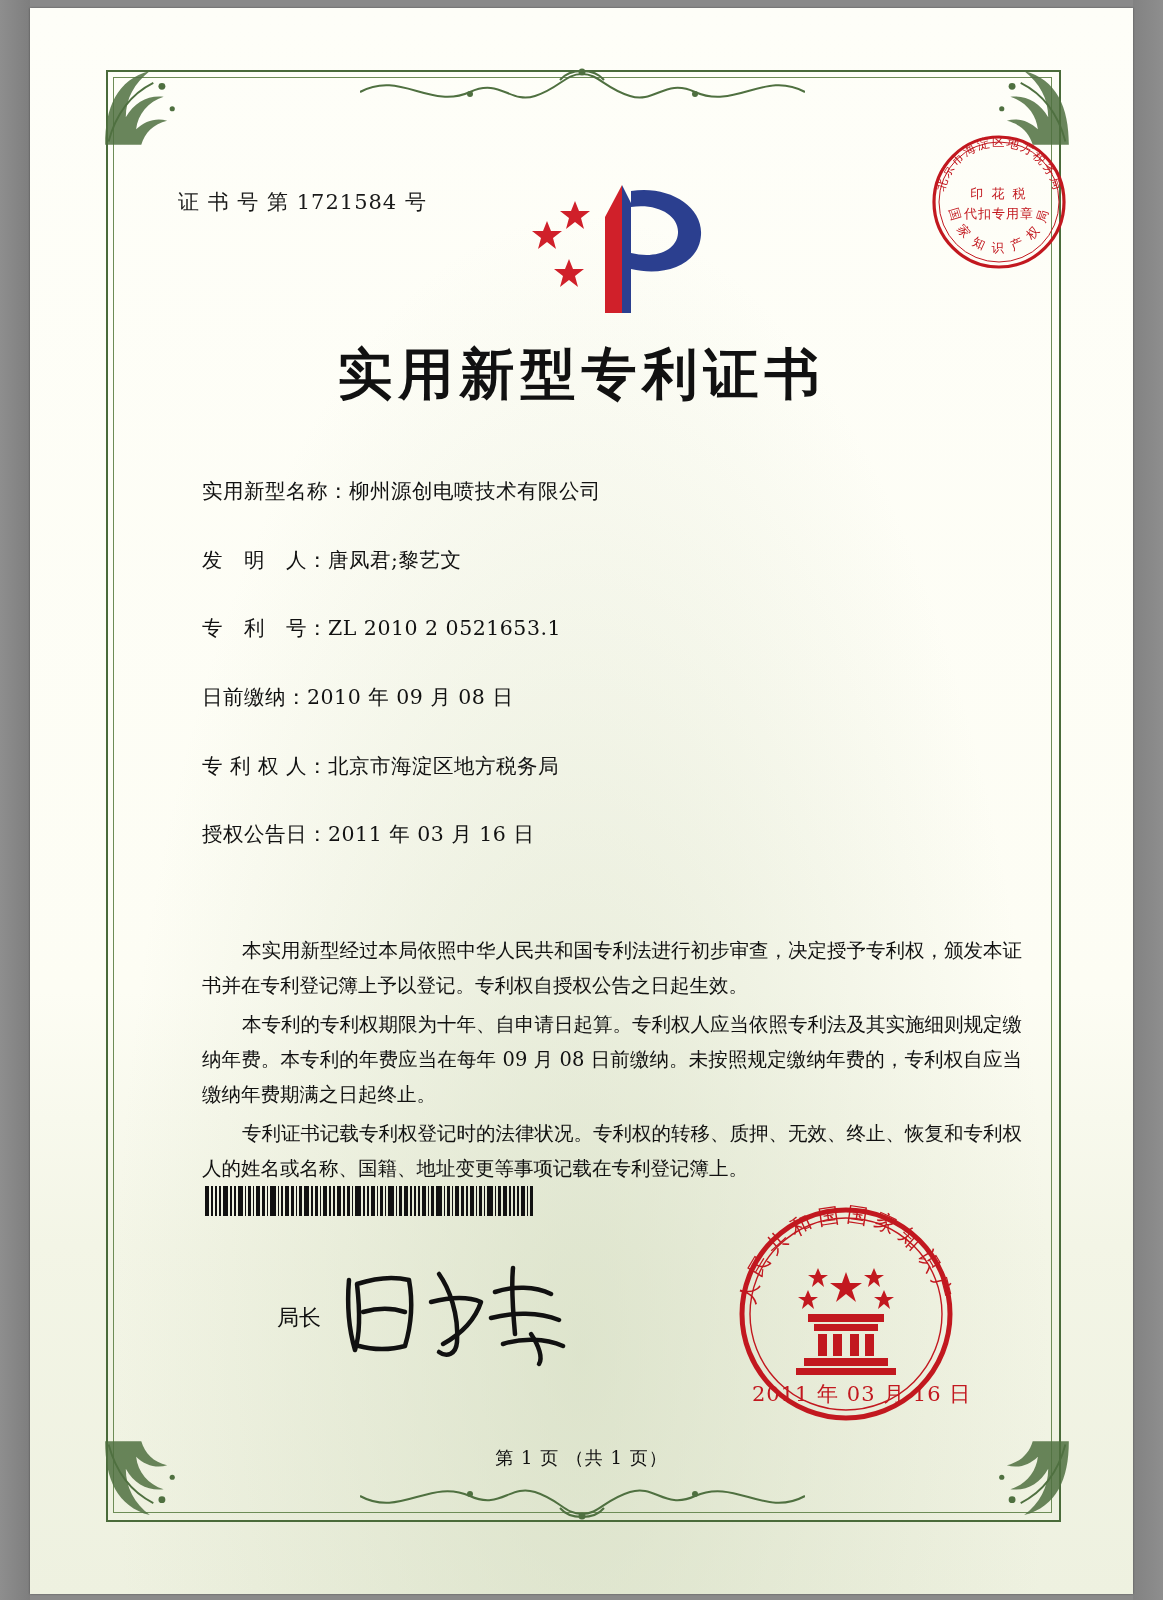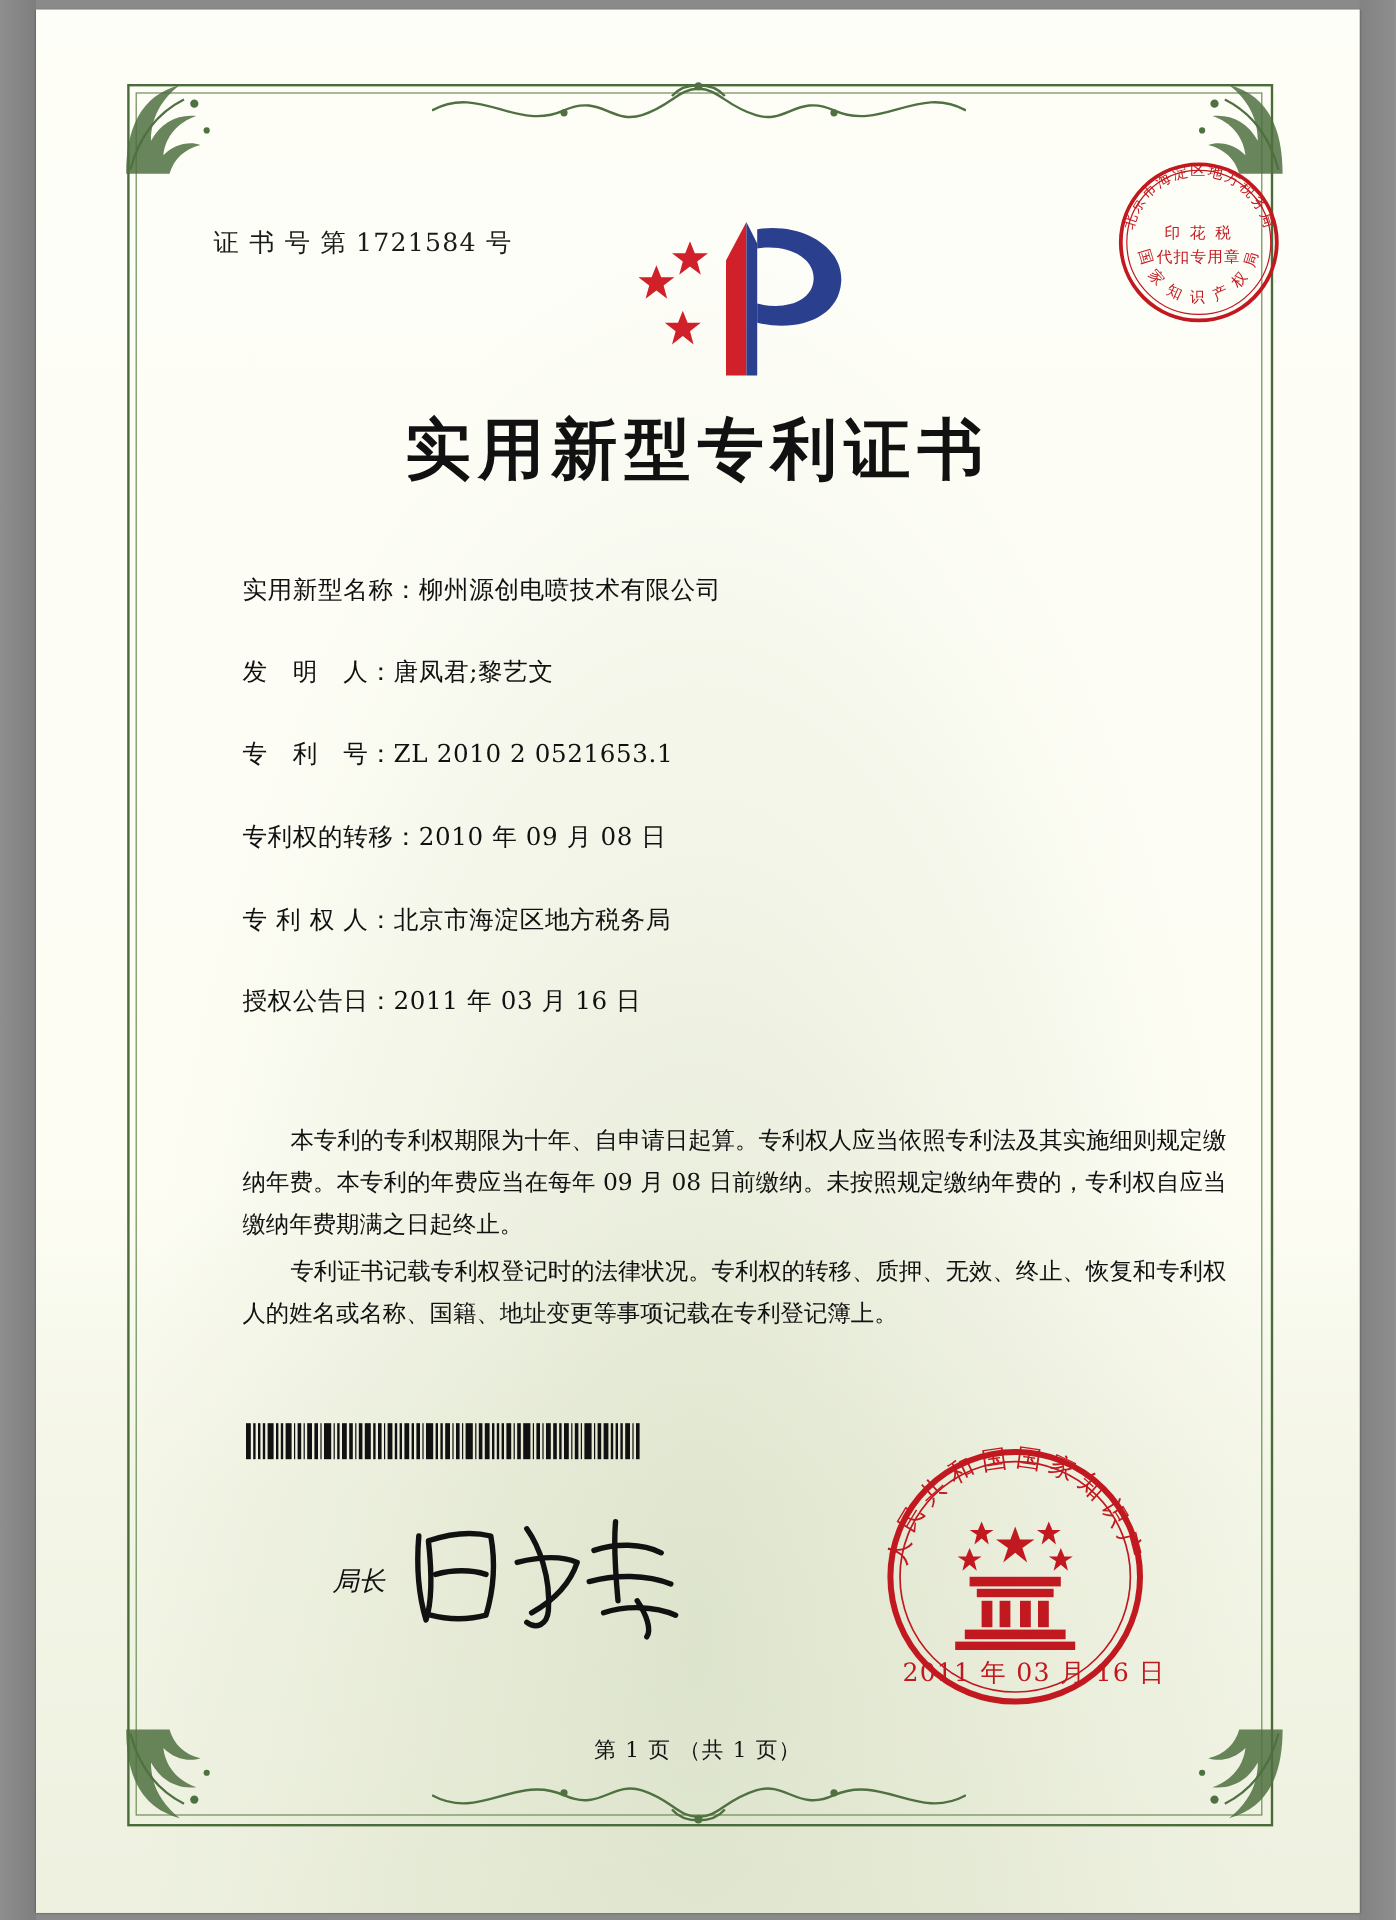--- a/index.html
+++ b/index.html
@@ -161,21 +161,20 @@
     margin-right: 2px;
   }
 
   
   .sig-label {
     position: absolute;
     left: 247px;
     top: 1295px;
     font-size: 22px;
     color: #111;
-    font-style: italic;
   }
   .signature {
     position: absolute;
     left: 305px;
     top: 1250px;
     width: 250px;
     height: 110px;
     color: #111;
   }
   .signature svg { width: 100%; height: 100%; display: block; }
@@ -330,31 +329,32 @@
     <div class="field-row">
       <span class="field-label">实用新型名称：</span><span class="field-value">柳州源创电喷技术有限公司</span>
     </div>
     <div class="field-row">
       <span class="field-label">发　明　人：</span><span class="field-value">唐凤君;黎艺文</span>
     </div>
     <div class="field-row">
       <span class="field-label">专　利　号：</span><span class="field-value">ZL 2010 2 0521653.1</span>
     </div>
     <div class="field-row">
-      <span class="field-label">专利权的转移：</span><span class="field-value">2010 年 09 月 08 日</span>
+      <span class="field-label">日前缴纳：</span><span class="field-value">2010 年 09 月 08 日</span>
     </div>
     <div class="field-row">
       <span class="field-label">专 利 权 人：</span><span class="field-value">北京市海淀区地方税务局</span>
     </div>
     <div class="field-row">
       <span class="field-label">授权公告日：</span><span class="field-value">2011 年 03 月 16 日</span>
     </div>
   </div>
 
   <div class="paragraphs">
+    <p>本实用新型经过本局依照中华人民共和国专利法进行初步审查，决定授予专利权，颁发本证书并在专利登记簿上予以登记。专利权自授权公告之日起生效。</p>
     <p>本专利的专利权期限为十年、自申请日起算。专利权人应当依照专利法及其实施细则规定缴纳年费。本专利的年费应当在每年 09 月 08 日前缴纳。未按照规定缴纳年费的，专利权自应当缴纳年费期满之日起终止。</p>
     <p>专利证书记载专利权登记时的法律状况。专利权的转移、质押、无效、终止、恢复和专利权人的姓名或名称、国籍、地址变更等事项记载在专利登记簿上。</p>
   </div>
 
   <div class="barcode" id="barcode">
       <i style="width: 4.8px;"></i>
       <i style="width: 1.6px;"></i>
       <i style="width: 3.2px;"></i>
       <i style="width: 1.6px;"></i>
       <i style="width: 6.4px;"></i>

